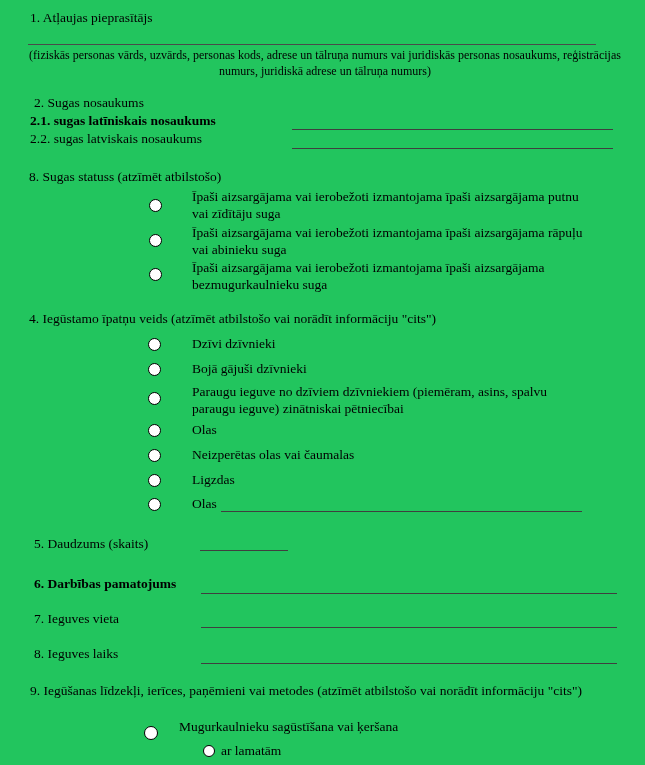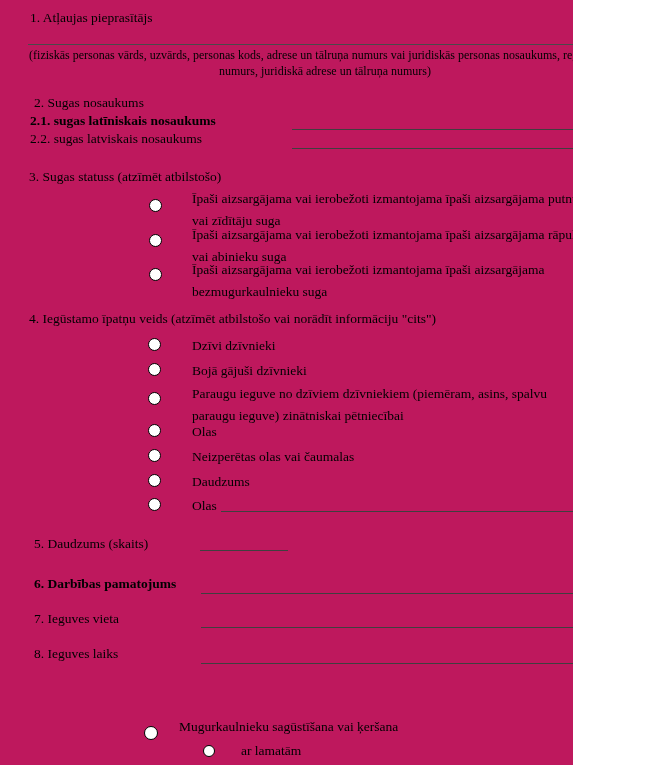--- a/index.html
+++ b/index.html
@@ -1,26 +1,26 @@
 <!DOCTYPE html>
 <html lang="lv"><head>
 <meta charset="utf-8">
 <style>
   html,body{margin:0;padding:0;background:#fff;}
   #page{
     position:relative;
-    width:573px;height:765px;
-    background:#be185d;
+    width:645px;height:765px;
+    background:#22c55e;
     font-family:"Liberation Serif","DejaVu Serif",serif;
     color:#000;
     overflow:hidden;
   }
   .abs{position:absolute;}
   .lbl{font-size:13.5px;white-space:nowrap;}
-  .wrap{font-size:13.5px;line-height:22px;}
+  .wrap{font-size:13.5px;line-height:17px;}
   .fill-line{border-bottom:1.4px solid #3f3f3f;}
   .radio{
     position:absolute;
     width:11px;height:11px;
     border:1.3px solid #000;
     border-radius:50%;
     background:#fff;
     box-sizing:content-box;
   }
 
@@ -57,72 +57,73 @@
   #s6-line{left:201px;top:579px;width:416px;height:14px;}
   #s7-label{left:34px;top:611px;}
   #s7-line{left:201px;top:613px;width:416px;height:14px;}
   #s8-label{left:34px;top:646px;}
   #s8-line{left:201px;top:649px;width:416px;height:14px;}
 
   #s9-para{left:30px;top:682px;width:589px;text-align:justify;}
   #s9o1-radio{left:144px;top:726px;width:12px;height:12px;}
   #s9o1-text{left:179px;top:719px;}
   #s9o1s1-radio{left:203px;top:745px;width:10px;height:10px;}
-  #s9o1s1-text{left:221px;top:743px;margin-left:20px;}
+  #s9o1s1-text{left:221px;top:743px;}
 </style>
 </head>
 <body>
 
 <div id="page">
 
   <div class="abs lbl" id="title">1. Atļaujas pieprasītājs</div>
   <div class="abs" id="applicant-line"></div>
   <div class="abs" id="caption">(fiziskās personas vārds, uzvārds, personas kods, adrese un tālruņa numurs vai juridiskās personas nosaukums, reģistrācijas numurs, juridiskā adrese un tālruņa numurs)</div>
 
   <div class="abs lbl" id="s2-label">2. Sugas nosaukums</div>
   <div class="abs lbl" id="s21-label">2.1. sugas latīniskais nosaukums</div>
   <div class="abs fill-line" id="s21-line"></div>
   <div class="abs lbl" id="s22-label">2.2. sugas latviskais nosaukums</div>
   <div class="abs fill-line" id="s22-line"></div>
 
-  <div class="abs lbl" id="s3-label">3. Sugas statuss (atzīmēt atbilstošo)</div>
+  <div class="abs lbl" id="s3-label">8. Sugas statuss (atzīmēt atbilstošo)</div>
   <span class="radio" id="s3o1-radio"></span>
   <div class="abs wrap s3-text" id="s3o1-text">Īpaši aizsargājama vai ierobežoti izmantojama īpaši aizsargājama putnu vai zīdītāju suga</div>
   <span class="radio" id="s3o2-radio"></span>
   <div class="abs wrap s3-text" id="s3o2-text">Īpaši aizsargājama vai ierobežoti izmantojama īpaši aizsargājama rāpuļu vai abinieku suga</div>
   <span class="radio" id="s3o3-radio"></span>
   <div class="abs wrap s3-text" id="s3o3-text">Īpaši aizsargājama vai ierobežoti izmantojama īpaši aizsargājama bezmugurkaulnieku suga</div>
 
   <div class="abs lbl" id="s4-label">4. Iegūstamo īpatņu veids (atzīmēt atbilstošo vai norādīt informāciju "cits")</div>
   <span class="radio" id="s4o1-radio"></span>
   <div class="abs wrap s4-text" id="s4o1-text">Dzīvi dzīvnieki</div>
   <span class="radio" id="s4o2-radio"></span>
   <div class="abs wrap s4-text" id="s4o2-text">Bojā gājuši dzīvnieki</div>
   <span class="radio" id="s4o3-radio"></span>
   <div class="abs wrap s4-text" id="s4o3-text">Paraugu ieguve no dzīviem dzīvniekiem (piemēram, asins, spalvu paraugu ieguve) zinātniskai pētniecībai</div>
   <span class="radio" id="s4o4-radio"></span>
   <div class="abs wrap s4-text" id="s4o4-text">Olas</div>
   <span class="radio" id="s4o5-radio"></span>
   <div class="abs wrap s4-text" id="s4o5-text">Neizperētas olas vai čaumalas</div>
   <span class="radio" id="s4o6-radio"></span>
-  <div class="abs wrap s4-text" id="s4o6-text">Daudzums</div>
+  <div class="abs wrap s4-text" id="s4o6-text">Ligzdas</div>
   <span class="radio" id="s4o7-radio"></span>
   <div class="abs wrap s4-text" id="s4o7-text">Olas</div>
   <div class="abs fill-line" id="cits-line"></div>
 
   <div class="abs lbl" id="s5-label">5. Daudzums (skaits)</div>
   <div class="abs fill-line" id="s5-line"></div>
 
   <div class="abs lbl" id="s6-label">6. Darbības pamatojums</div>
   <div class="abs fill-line" id="s6-line"></div>
 
   <div class="abs lbl" id="s7-label">7. Ieguves vieta</div>
   <div class="abs fill-line" id="s7-line"></div>
 
   <div class="abs lbl" id="s8-label">8. Ieguves laiks</div>
   <div class="abs fill-line" id="s8-line"></div>
 
+  <div class="abs wrap" id="s9-para">9. Iegūšanas līdzekļi, ierīces, paņēmieni vai metodes (atzīmēt atbilstošo vai norādīt informāciju "cits")</div>
   <span class="radio" id="s9o1-radio"></span>
   <div class="abs lbl" id="s9o1-text">Mugurkaulnieku sagūstīšana vai ķeršana</div>
   <span class="radio" id="s9o1s1-radio"></span>
   <div class="abs lbl" id="s9o1s1-text">ar lamatām</div>
 
 </div>
 
 </body></html>

